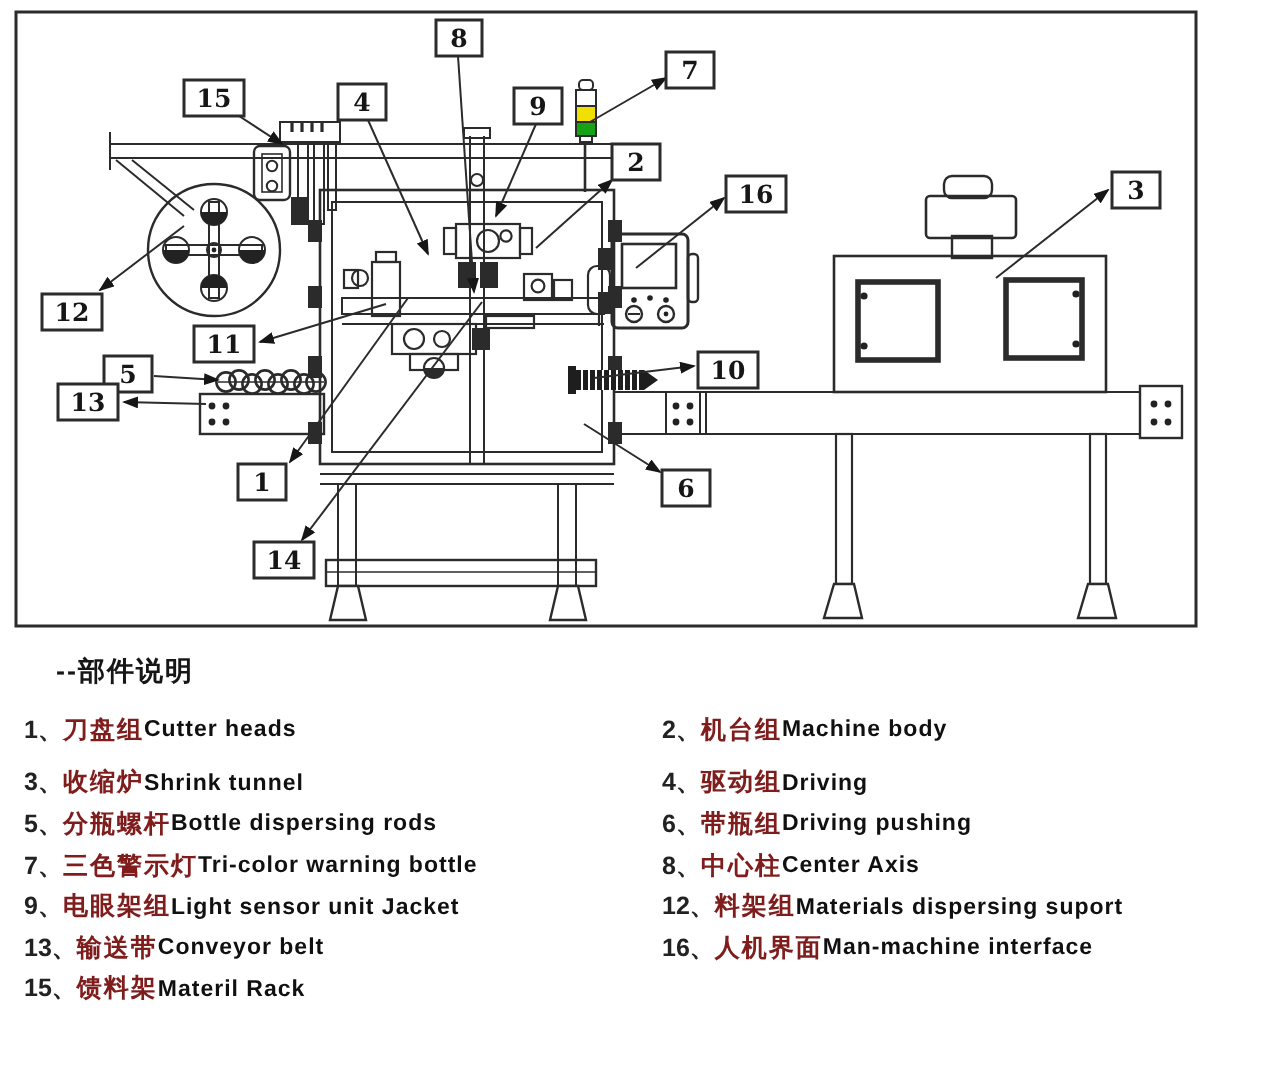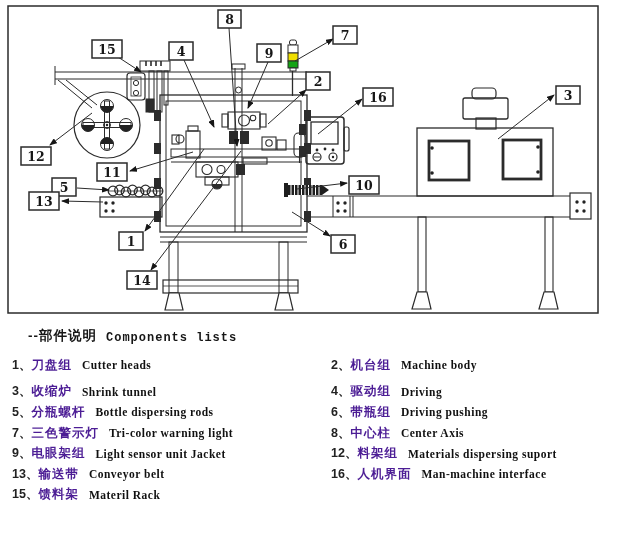--- a/index.html
+++ b/index.html
@@ -2,32 +2,32 @@
 <html><head>
 <meta charset="utf-8">
 <style>
   html,body{margin:0;padding:0;background:#fff;}
   body{width:640px;height:537px;position:relative;overflow:hidden;
        font-family:"Liberation Sans",sans-serif;color:#161616;}
   .diagram{position:absolute;left:0;top:0;width:640px;height:320px;}
   svg{display:block;}
   svg text.co{font-family:"DejaVu Serif","Liberation Serif",serif;font-weight:bold;font-size:12.5px;fill:#161616;}
   .legend{position:absolute;left:0;top:322px;width:640px;height:215px;}
-  .legend-header{position:absolute;left:28px;top:5px;display:flex;align-items:flex-end;gap:9px;white-space:nowrap;}
+  .legend-header{position:absolute;left:28px;top:5px;display:flex;align-items:center;gap:9px;white-space:nowrap;}
   .legend-title-zh{font-size:13.5px;font-weight:700;letter-spacing:1px;}
   .legend-title-en{font-family:"Liberation Mono","DejaVu Sans Mono",monospace;font-weight:700;font-size:12px;letter-spacing:1px;}
   .legend-col{position:absolute;top:33px;}
   .col-left{left:12px;width:312px;}
   .col-right{left:331px;width:305px;}
   .legend-row{height:20.6px;display:flex;align-items:center;white-space:nowrap;}
   .legend-col .legend-row:first-child{margin-bottom:6px;}
   .legend-row .num{font-size:12.5px;font-weight:700;color:#222;}
-  .legend-row .zh{font-size:12.5px;font-weight:700;color:#4c1d95;letter-spacing:1px;}
-  .legend-row .en{font-family:Liberation Serif, serif;font-weight:700;
-                  font-size:11.5px;color:#101010;margin-left:10px;letter-spacing:0.5px;}
+  .legend-row .zh{font-size:12.5px;font-weight:700;color:#7f1d1d;letter-spacing:1px;}
+  .legend-row .en{font-family:Liberation Sans, sans-serif;font-weight:700;
+                  font-size:11.5px;color:#101010;letter-spacing:0.5px;}
 </style>
 </head>
 <body>
 
 <div class="diagram">
 <svg id="dsvg" viewBox="0 0 640 320" width="640" height="320" xmlns="http://www.w3.org/2000/svg">
   <defs>
     <marker id="ah" markerWidth="8" markerHeight="6" refX="7" refY="3" orient="auto" markerUnits="userSpaceOnUse">
       <path d="M0,0 L8,3 L0,6 Z" fill="#161616"></path>
     </marker>
@@ -314,42 +314,41 @@
           <rect x="363" y="88" width="30" height="18" fill="#ffffff" stroke="#2b2b2b" stroke-width="1.5"></rect>
           <text x="378" y="101.5" text-anchor="middle" class="co">16</text>
         </g>
       </g>
 </svg>
 </div>
 
 <div class="legend">
   <div class="legend-header">
     <span class="legend-title-zh">--部件说明</span>
-    <span class="legend-title-en">Components lists</span>
   </div>
   <div class="legend-col col-left" id="legend-left">
       <div class="legend-row">
         <span class="num">1、</span>
         <span class="zh">刀盘组</span>
         <span class="en">Cutter heads</span>
       </div>
       <div class="legend-row">
         <span class="num">3、</span>
         <span class="zh">收缩炉</span>
         <span class="en">Shrink tunnel</span>
       </div>
       <div class="legend-row">
         <span class="num">5、</span>
         <span class="zh">分瓶螺杆</span>
         <span class="en">Bottle dispersing rods</span>
       </div>
       <div class="legend-row">
         <span class="num">7、</span>
         <span class="zh">三色警示灯</span>
-        <span class="en">Tri-color warning light</span>
+        <span class="en">Tri-color warning bottle</span>
       </div>
       <div class="legend-row">
         <span class="num">9、</span>
         <span class="zh">电眼架组</span>
         <span class="en">Light sensor unit Jacket</span>
       </div>
       <div class="legend-row">
         <span class="num">13、</span>
         <span class="zh">输送带</span>
         <span class="en">Conveyor belt</span>

